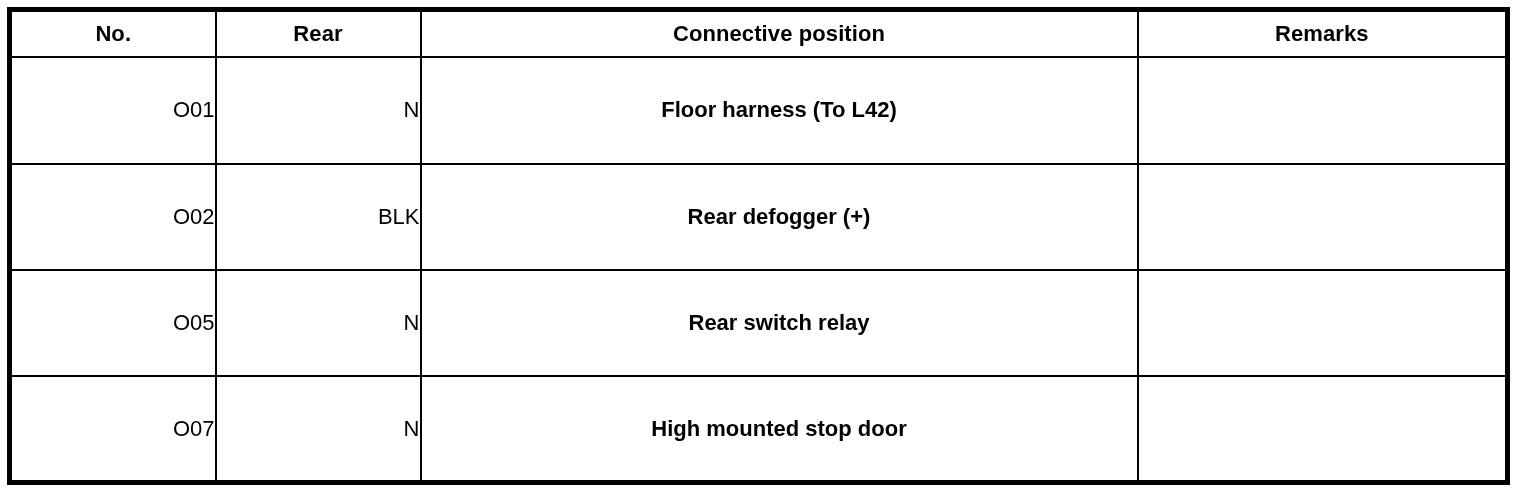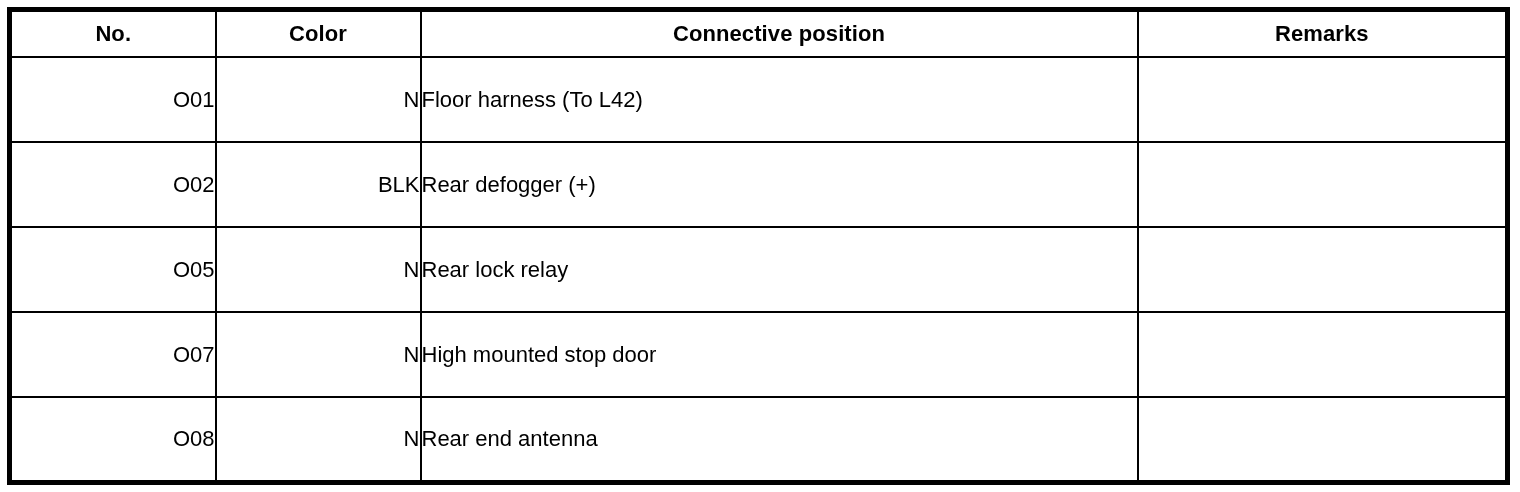--- a/index.html
+++ b/index.html
@@ -56,23 +56,23 @@
     letter-spacing: 0.1px;
   }
 
   td.cell-no,
   td.cell-color {
     text-align: right;
     font-weight: normal;
   }
 
   td.cell-pos {
-    text-align: left;
+    text-align: center;
     padding-left: 14px;
-    font-weight: normal;
+    font-weight: bold;
   }
 
   td.cell-remarks {
     text-align: left;
     padding-left: 14px;
   }
 </style>
 </head>
 <body>
 
@@ -82,21 +82,21 @@
     <colgroup>
       <col class="col-no">
       <col class="col-color">
       <col class="col-pos">
       <col class="col-remarks">
     </colgroup>
 
     <thead>
       <tr>
         <th class="head-no">No.</th>
-        <th class="head-color">Color</th>
+        <th class="head-color">Rear</th>
         <th class="head-pos">Connective position</th>
         <th class="head-remarks">Remarks</th>
       </tr>
     </thead>
 
     <tbody>
       <tr>
         <td class="cell-no">O01</td>
         <td class="cell-color">N</td>
         <td class="cell-pos">Floor harness (To L42)</td>
@@ -104,31 +104,25 @@
       </tr>
       <tr>
         <td class="cell-no">O02</td>
         <td class="cell-color">BLK</td>
         <td class="cell-pos">Rear defogger (+)</td>
         <td class="cell-remarks"></td>
       </tr>
       <tr>
         <td class="cell-no">O05</td>
         <td class="cell-color">N</td>
-        <td class="cell-pos">Rear lock relay</td>
+        <td class="cell-pos">Rear switch relay</td>
         <td class="cell-remarks"></td>
       </tr>
       <tr>
         <td class="cell-no">O07</td>
         <td class="cell-color">N</td>
         <td class="cell-pos">High mounted stop door</td>
         <td class="cell-remarks"></td>
       </tr>
-      <tr>
-        <td class="cell-no">O08</td>
-        <td class="cell-color">N</td>
-        <td class="cell-pos">Rear end antenna</td>
-        <td class="cell-remarks"></td>
-      </tr>
     </tbody>
   </table>
 
 </div>
 
 </body></html>

